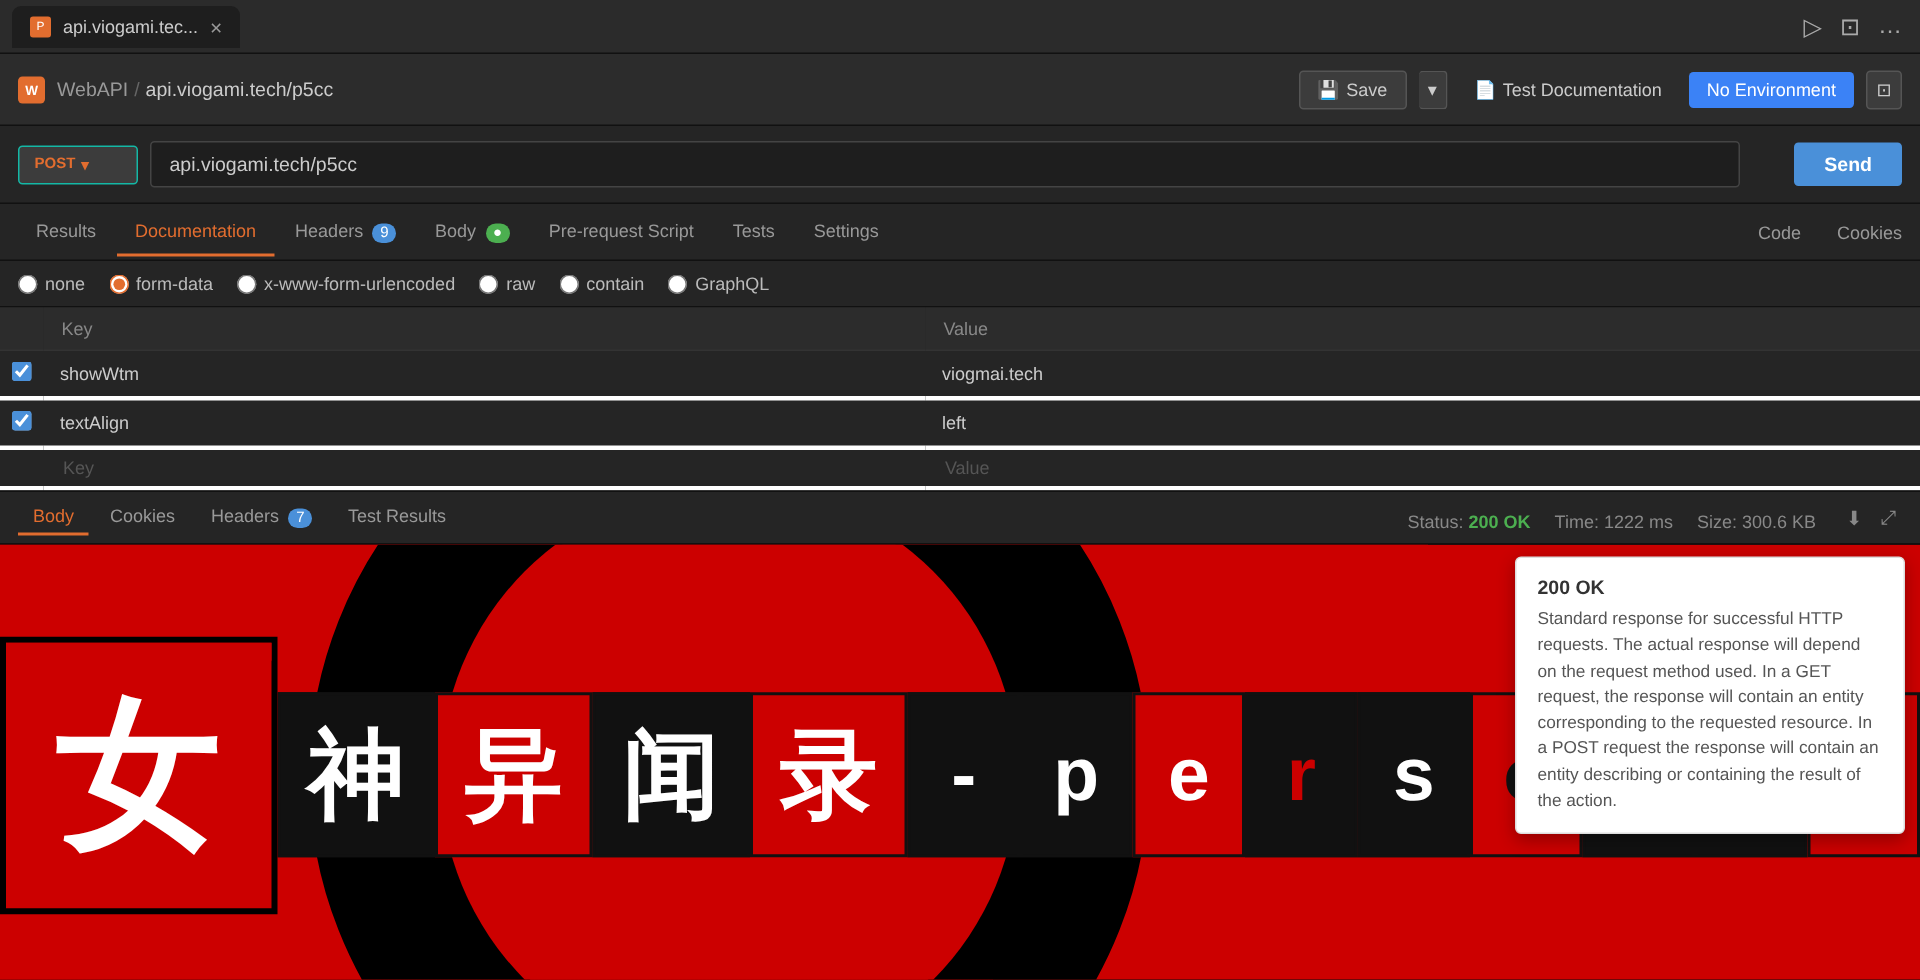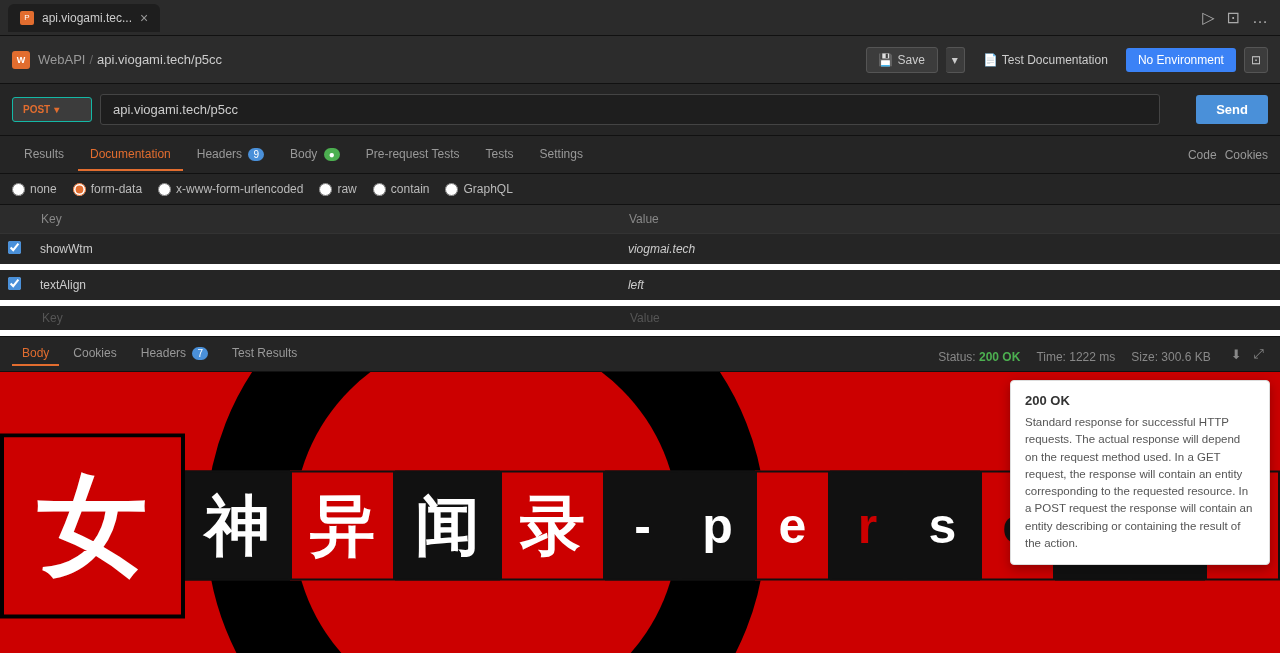--- a/index.html
+++ b/index.html
@@ -32,35 +32,35 @@
     .method-selector { background: #3c3c3c; border: 1px solid #14b8a6; color: #e26d2f; padding: 6px 10px; border-radius: 3px; cursor: pointer; font-size: 10px; font-weight: bold; display: flex; align-items: center; gap: 4px; min-width: 80px; }
     .url-input { flex: 1; background: #1e1e1e; border: 1px solid #444; color: #ccc; padding: 7px 12px; border-radius: 3px; font-size: 13px; }
     .send-btn { background: #4a90d9; border: none; color: white; padding: 7px 20px; border-radius: 3px; cursor: pointer; font-size: 13px; font-weight: 600; margin-left: 28px; }
 
     
     .request-tabs { display: flex; align-items: center; padding: 0 12px; background: #252525; border-bottom: 1px solid #111; height: 38px; gap: 2px; }
     .req-tab { background: none; border: none; color: #999; padding: 8px 12px; cursor: pointer; font-size: 12px; border-bottom: 2px solid transparent; }
     .req-tab.active { color: #e26d2f; border-bottom-color: #e26d2f; }
     .req-tab .badge { background: #4a90d9; color: white; border-radius: 10px; padding: 1px 5px; font-size: 10px; margin-left: 3px; }
     .req-tab .badge.green { background: #4caf50; }
-    .tab-actions { margin-left: auto; display: flex; gap: 8px; }
+    .tab-actions { margin-left: auto; display: flex; gap: 24px; }
     .tab-link { background: none; border: none; color: #999; font-size: 12px; cursor: pointer; }
 
     
     .body-type-row { display: flex; align-items: center; padding: 8px 12px; background: #252525; border-bottom: 1px solid #111; gap: 16px; }
     .radio-option { display: flex; align-items: center; gap: 5px; cursor: pointer; color: #bbb; font-size: 12px; }
     .radio-option input[type="radio"] { accent-color: #e26d2f; }
 
     
     .form-table { width: 100%; border-collapse: collapse; background: #252525; }
     .form-table th { background: #2c2c2c; color: #888; padding: 7px 12px; text-align: left; font-weight: normal; border-bottom: 1px solid #333; font-size: 12px; }
-    .form-table td { padding: 5px 8px; border-bottom: 6px solid #ffffff; vertical-align: middle; }
+    .form-table td { padding: 5px 8px; border-bottom: 3px solid #ffffff; vertical-align: middle; }
     .form-table td input[type="checkbox"] { accent-color: #4a90d9; }
     .form-table td .key-input { background: transparent; border: none; color: #ccc; font-size: 12px; width: 100%; padding: 3px; }
-    .form-table td .val-input { background: transparent; border: none; color: #ccc; font-size: 12px; width: 100%; padding: 3px; font-style: italic; }
+    .form-table td .val-input { background: transparent; border: none; color: #ccc; font-size: 12px; width: 100%; padding: 3px; }
     .form-table td .placeholder { color: #555; font-size: 12px; padding: 5px; }
     .key-col { width: 47%; }
     .val-col { width: 53%; }
     .check-col { width: 30px; }
 
     
     .response-bar { display: flex; align-items: center; padding: 4px 12px; background: #252525; border-top: 1px solid #111; border-bottom: 1px solid #111; height: 36px; gap: 4px; }
     .resp-tab { background: none; border: none; color: #999; padding: 4px 10px; cursor: pointer; font-size: 12px; border-bottom: 2px solid transparent; }
     .resp-tab.active { color: #e26d2f; border-bottom-color: #e26d2f; }
     .resp-tab .badge { background: #4a90d9; color: white; border-radius: 10px; padding: 1px 5px; font-size: 10px; margin-left: 3px; }
@@ -140,21 +140,21 @@
   </button>
   <button class="req-tab">
     <span>Headers</span>
     <span class="badge">9</span>
   </button>
   <button class="req-tab">
     <span>Body</span>
     <span class="badge green">●</span>
   </button>
   <button class="req-tab">
-    <span>Pre-request Tests</span>
+    <span>Pre-request Script</span>
   </button>
   <button class="req-tab">
     <span>Tests</span>
   </button>
   <button class="req-tab">
     <span>Settings</span>
   </button>
   <div class="tab-actions">
     <button class="tab-link">
       <span>Code</span>

